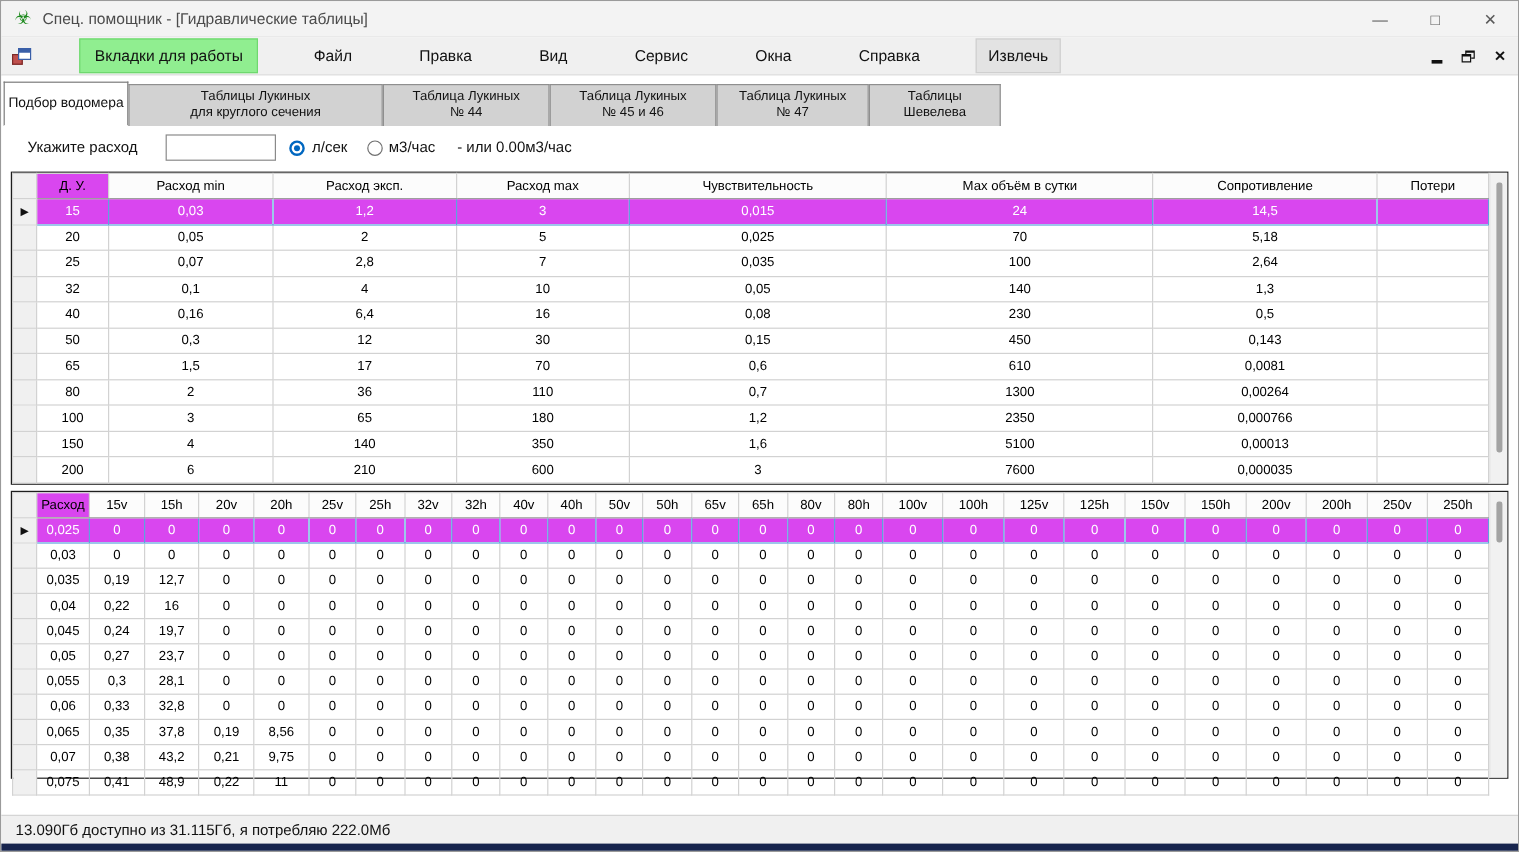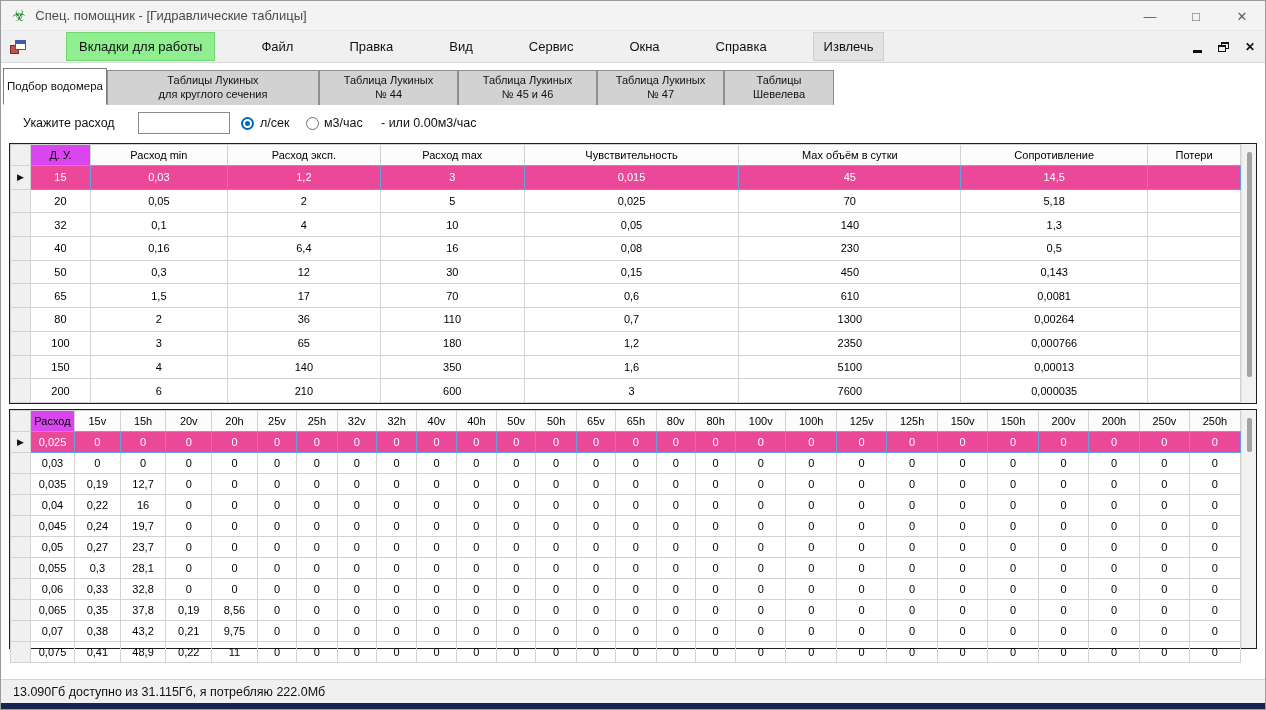--- a/index.html
+++ b/index.html
@@ -51,21 +51,21 @@
   
   .grid { position:absolute; left:8px; right:8px; border:1px solid #1e1e1e; background:#fff; display:flex; }
   .grid1 { top:80px; height:261px; }
   .grid2 { top:346px; height:240px; }
   table.grid-table { flex:1; height:100%; border-collapse:collapse; table-layout:fixed; font-size:11px; color:#000; }
   .grid-table th, .grid-table td { border:1px solid #d2d2d2; padding:0 2px; text-align:center; white-space:nowrap; overflow:hidden; font-weight:normal; height:21px; }
   .grid-table thead th { background:#fcfcfc; border-bottom:1px solid #9e9e9e; }
   .grid-table thead th.selcol { background:#d946ef; }
   .grid-table th.corner, .grid-table td.rowhdr { background:#f0f0f0; border:1px solid #d2d2d2; }
   .grid-table td.rowhdr { font-size:9px; color:#111; }
-  .grid-table tr.sel td { background:#ec4899; color:#fff; border-color:#5ea3dd; }
+  .grid-table tr.sel td { background:#d946ef; color:#fff; border-color:#5ea3dd; }
   .grid-table tr.sel td.rowhdr { background:#f0f0f0; color:#111; border-color:#d2d2d2; }
   .vscroll { width:15px; background:#f1f1f1; border-left:1px solid #e3e3e3; position:relative; }
   .vthumb { position:absolute; left:5px; width:5px; background:#a3a3a3; border-radius:2px; }
   .grid1 .vthumb { top:8px; height:225px; }
   .grid2 .vthumb { top:8px; height:34px; }
 
   
   .statusbar { position:absolute; left:0; right:0; top:678px; height:40px; background:#f0f0f0; border-top:1px solid #d5d5d5; }
   .status-text { position:absolute; left:12px; top:5px; font-size:12.5px; color:#111; }
   .grip { position:absolute; right:3px; bottom:4px; width:12px; height:12px; }
@@ -177,33 +177,44 @@
             </tr>
           </thead>
           <tbody>
             <tr class="sel">
               <td class="rowhdr">▶</td>
               <td>15</td>
               <td>0,03</td>
               <td>1,2</td>
               <td>3</td>
               <td>0,015</td>
-              <td>45</td>
+              <td>24</td>
               <td>14,5</td>
               <td></td>
             </tr>
             <tr>
               <td class="rowhdr"></td>
               <td>20</td>
               <td>0,05</td>
               <td>2</td>
               <td>5</td>
               <td>0,025</td>
               <td>70</td>
               <td>5,18</td>
+              <td></td>
+            </tr>
+            <tr>
+              <td class="rowhdr"></td>
+              <td>25</td>
+              <td>0,07</td>
+              <td>2,8</td>
+              <td>7</td>
+              <td>0,035</td>
+              <td>100</td>
+              <td>2,64</td>
               <td></td>
             </tr>
             <tr>
               <td class="rowhdr"></td>
               <td>32</td>
               <td>0,1</td>
               <td>4</td>
               <td>10</td>
               <td>0,05</td>
               <td>140</td>

